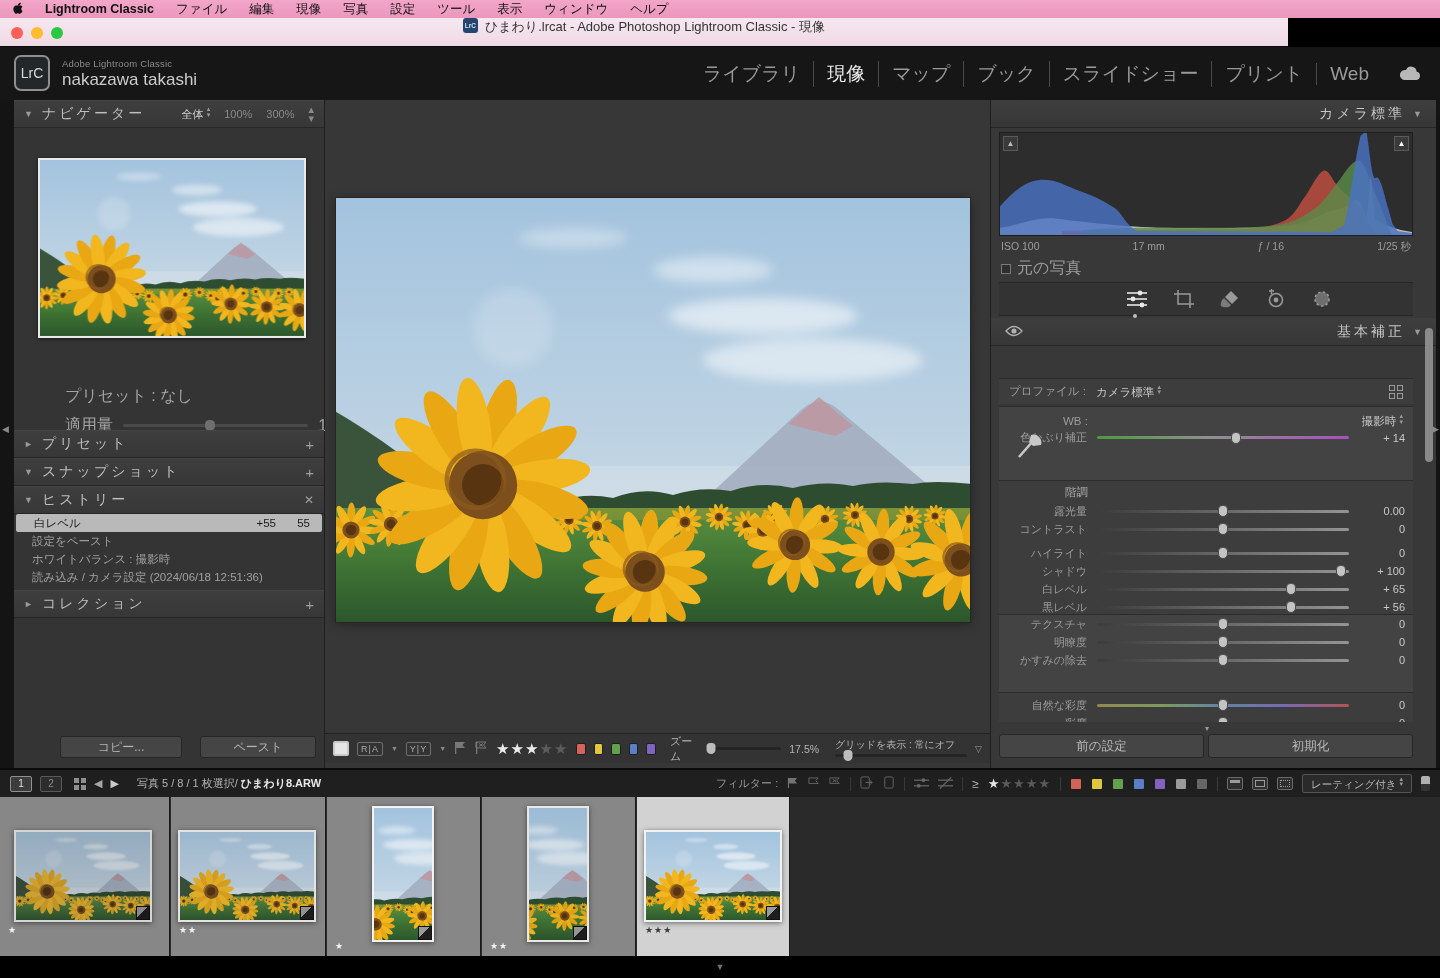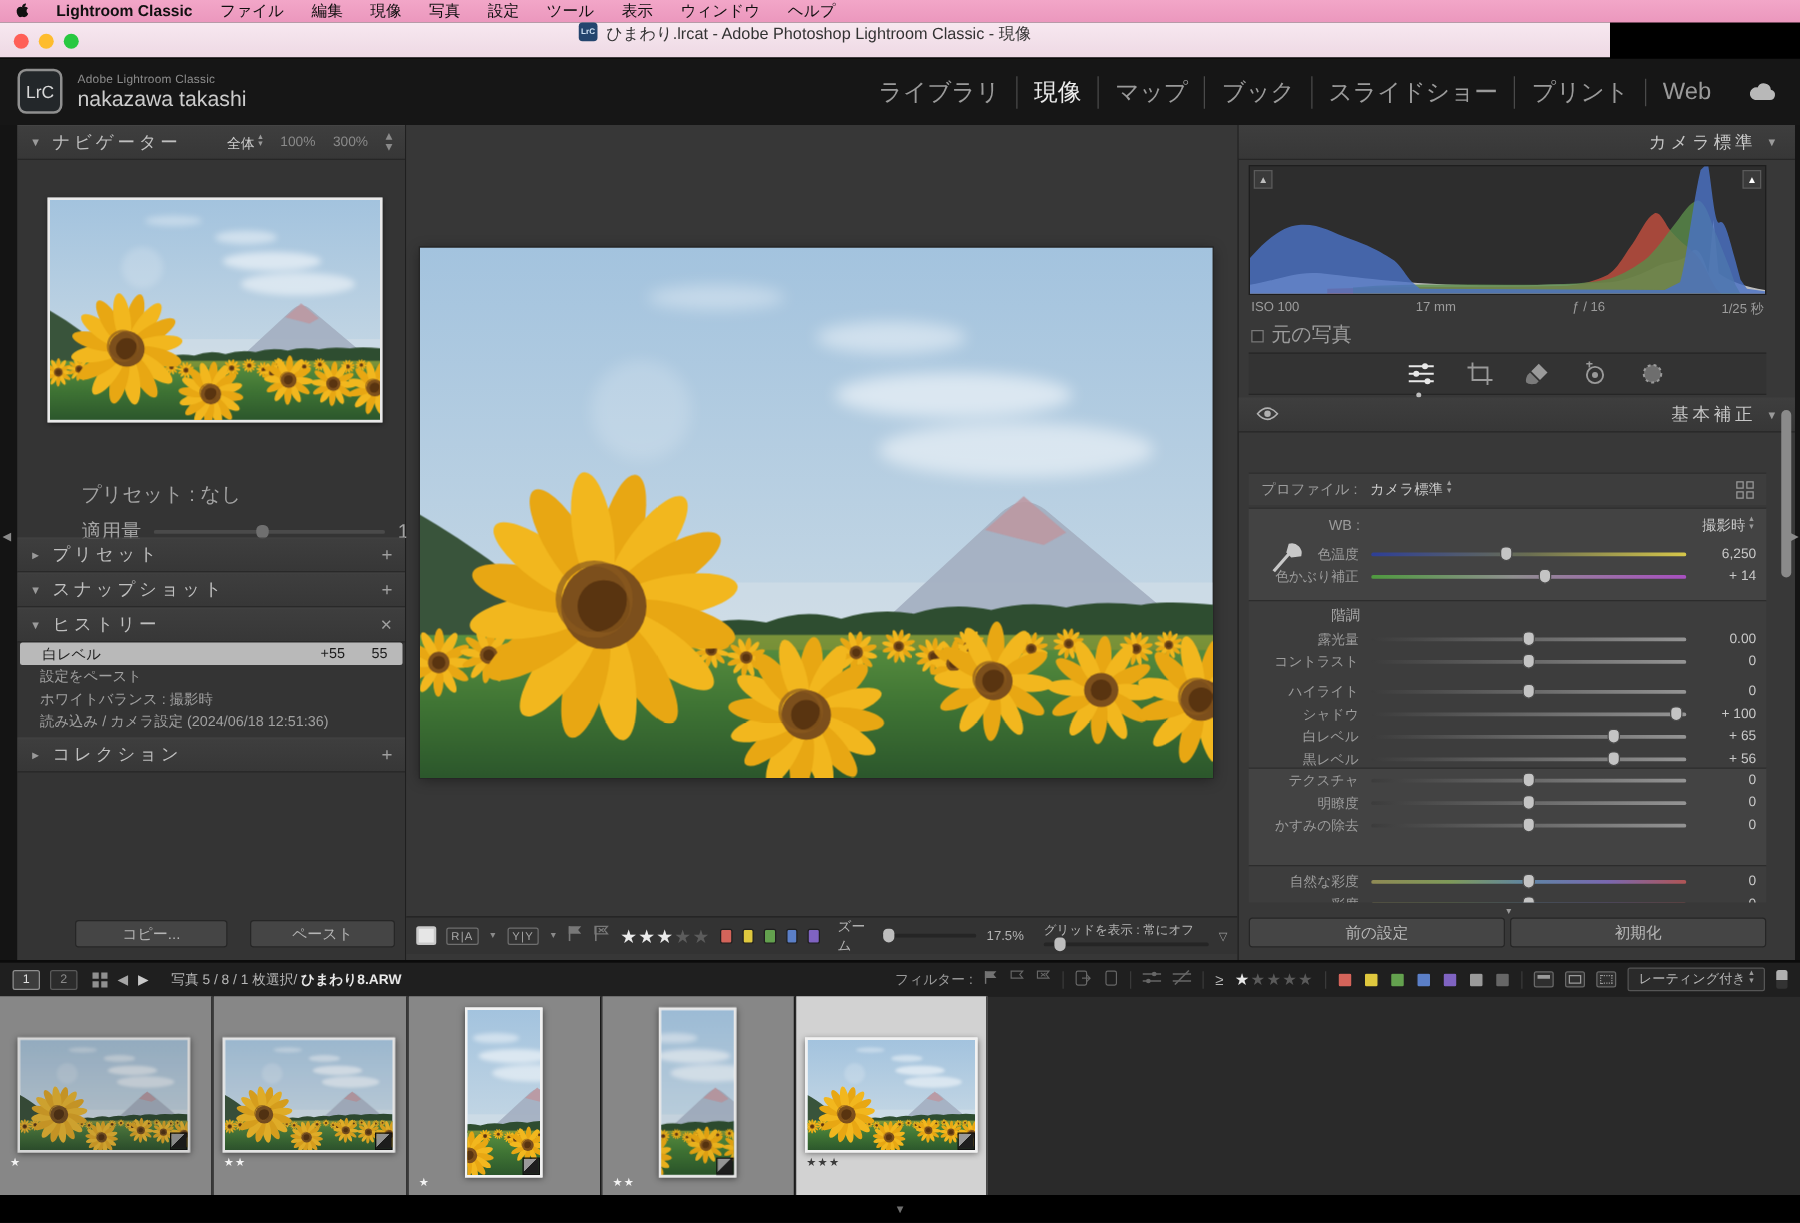--- a/index.html
+++ b/index.html
@@ -818,27 +818,20 @@
     </div>
 
     <div class="blk" id="wb-blk">
       <svg class="abs" style="left:14px;top:14px" width="34" height="40" viewBox="0 0 34 40">
         <line x1="6" y1="36" x2="20" y2="20" stroke="#c8c8c8" stroke-width="2.6"></line>
         <path d="M18,14 a8,8 0 0 1 10,10 l-8,1 -4,-4 z" fill="#c8c8c8"></path>
       </svg>
       <div class="wb-row">
         <span>WB :</span>
         <span class="wv"><span>撮影時</span> <span class="updn">▴<br>▾</span></span>
-      </div>
-      <div class="srow" style="margin-top:6px">
-        <span class="sl">色温度</span>
-        <span class="track t-temp">
-            <span class="knob" style="left: 43%;"></span>
-          </span>
-        <span class="sv">6,250</span>
       </div>
       <div class="srow">
         <span class="sl">色かぶり補正</span>
         <span class="track t-tint">
             <span class="knob" style="left: 55%;"></span>
           </span>
         <span class="sv">+ 14</span>
       </div>
     </div>
 

